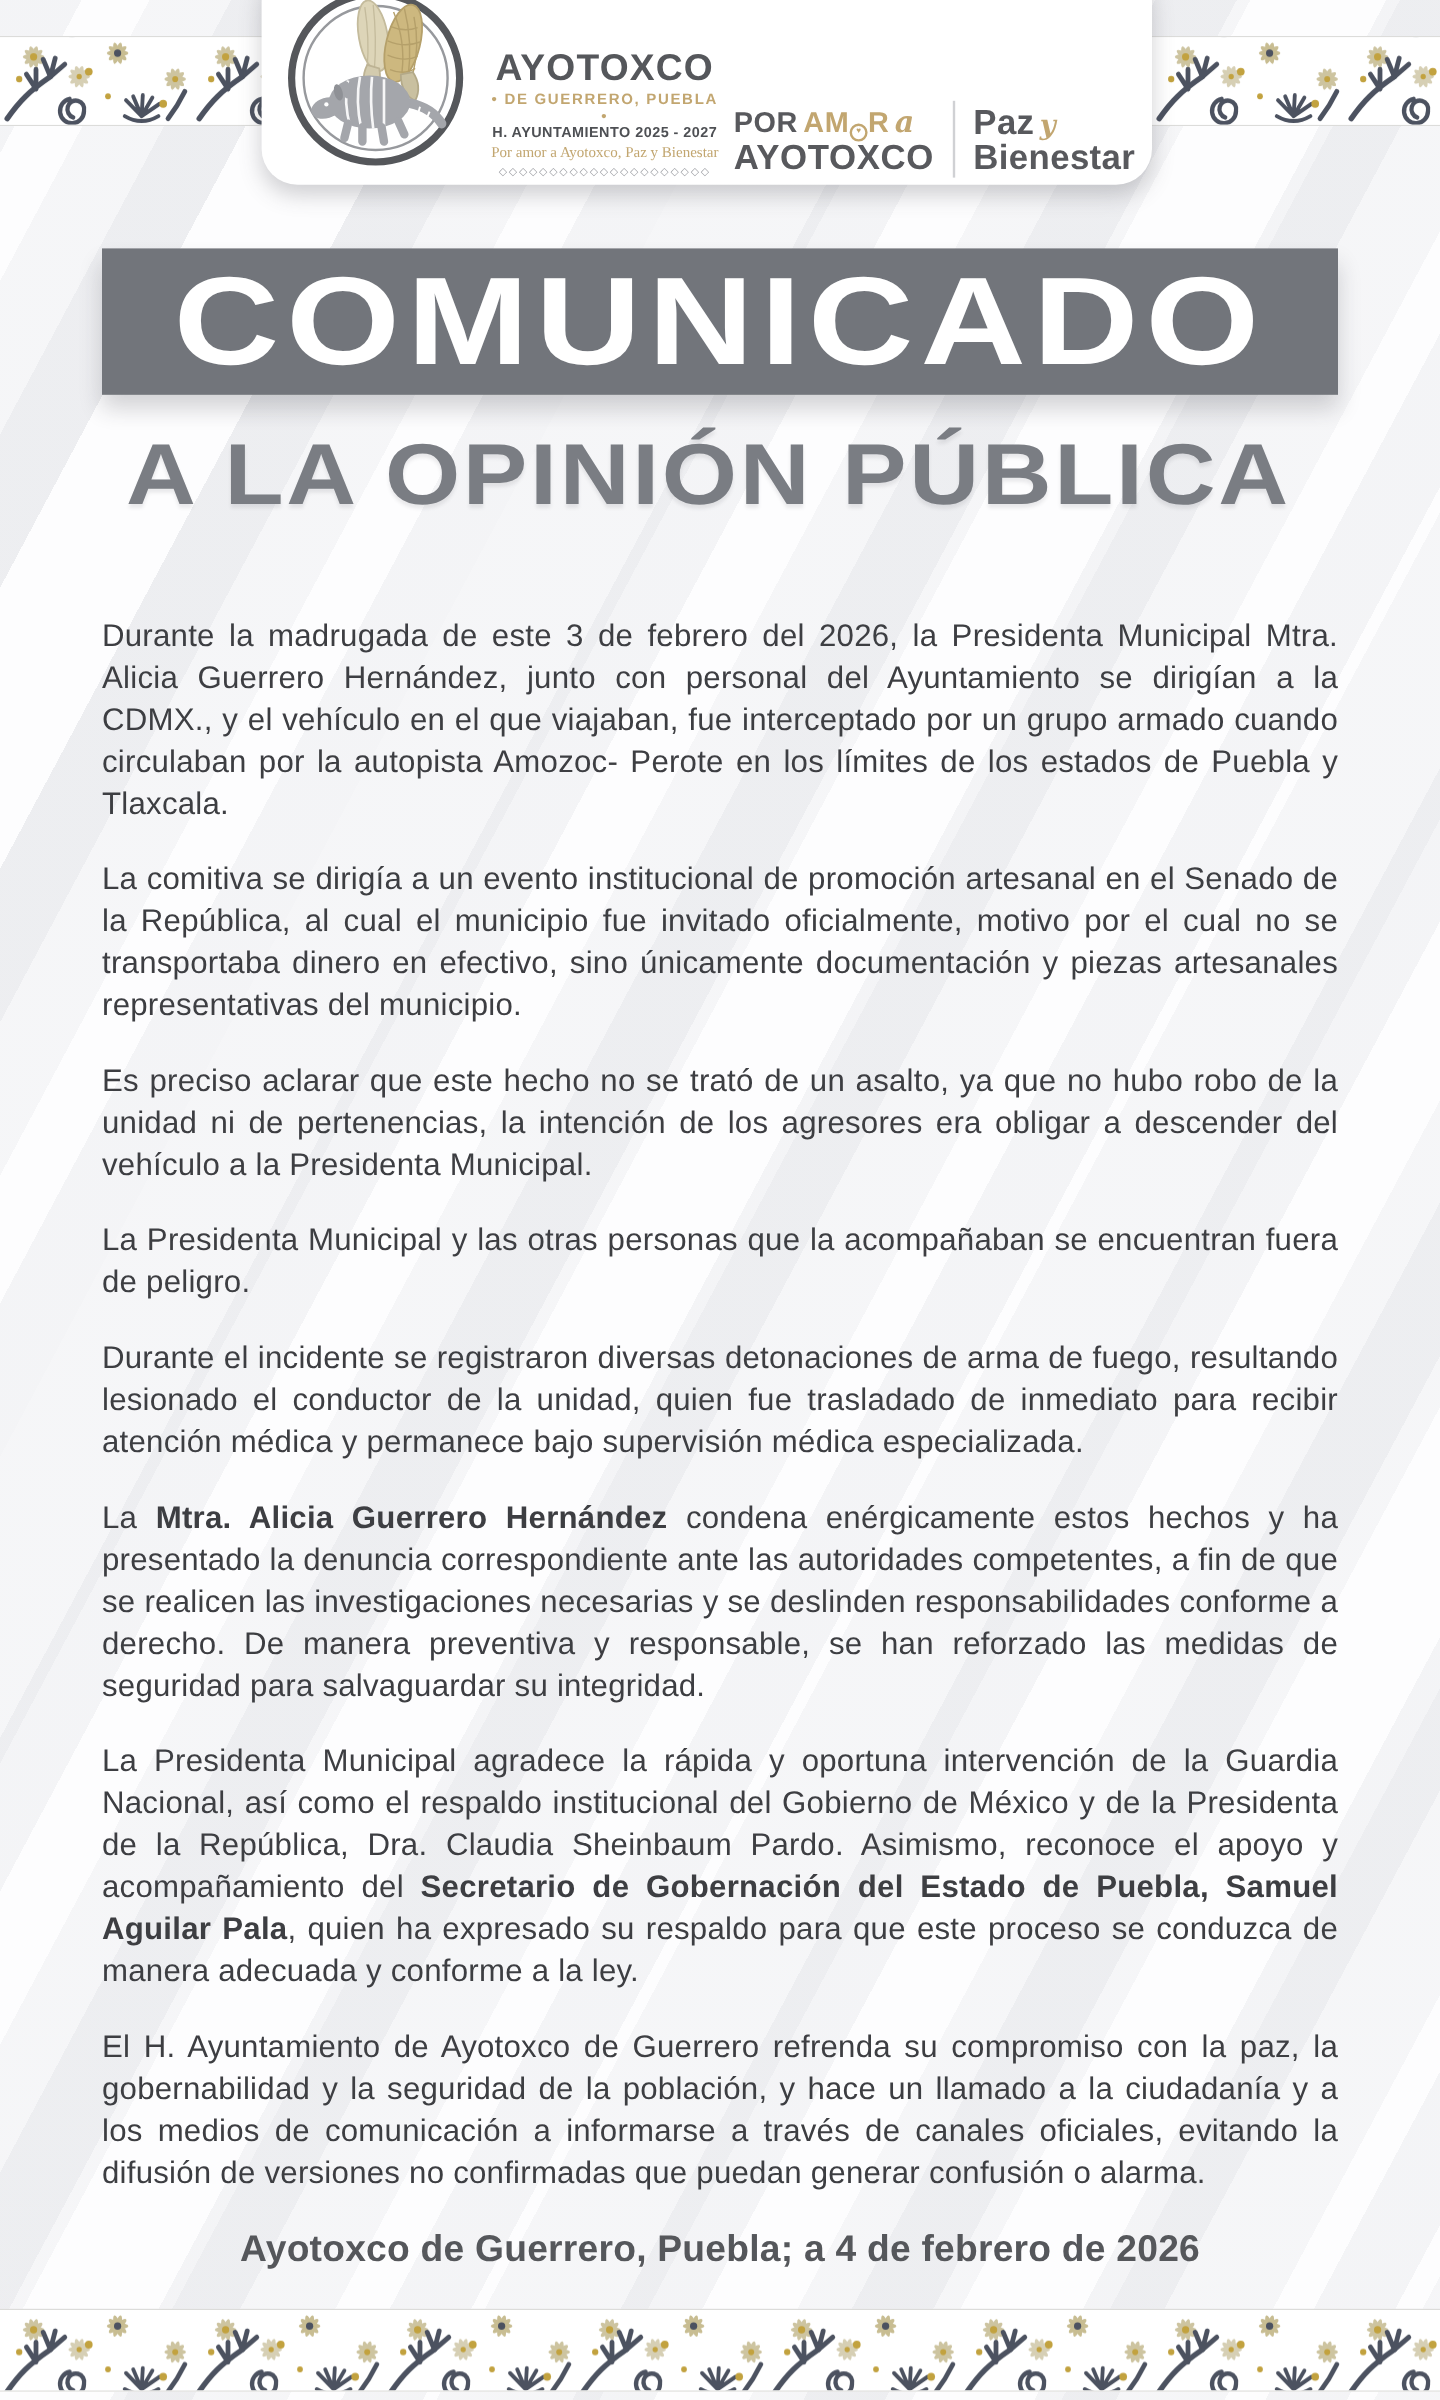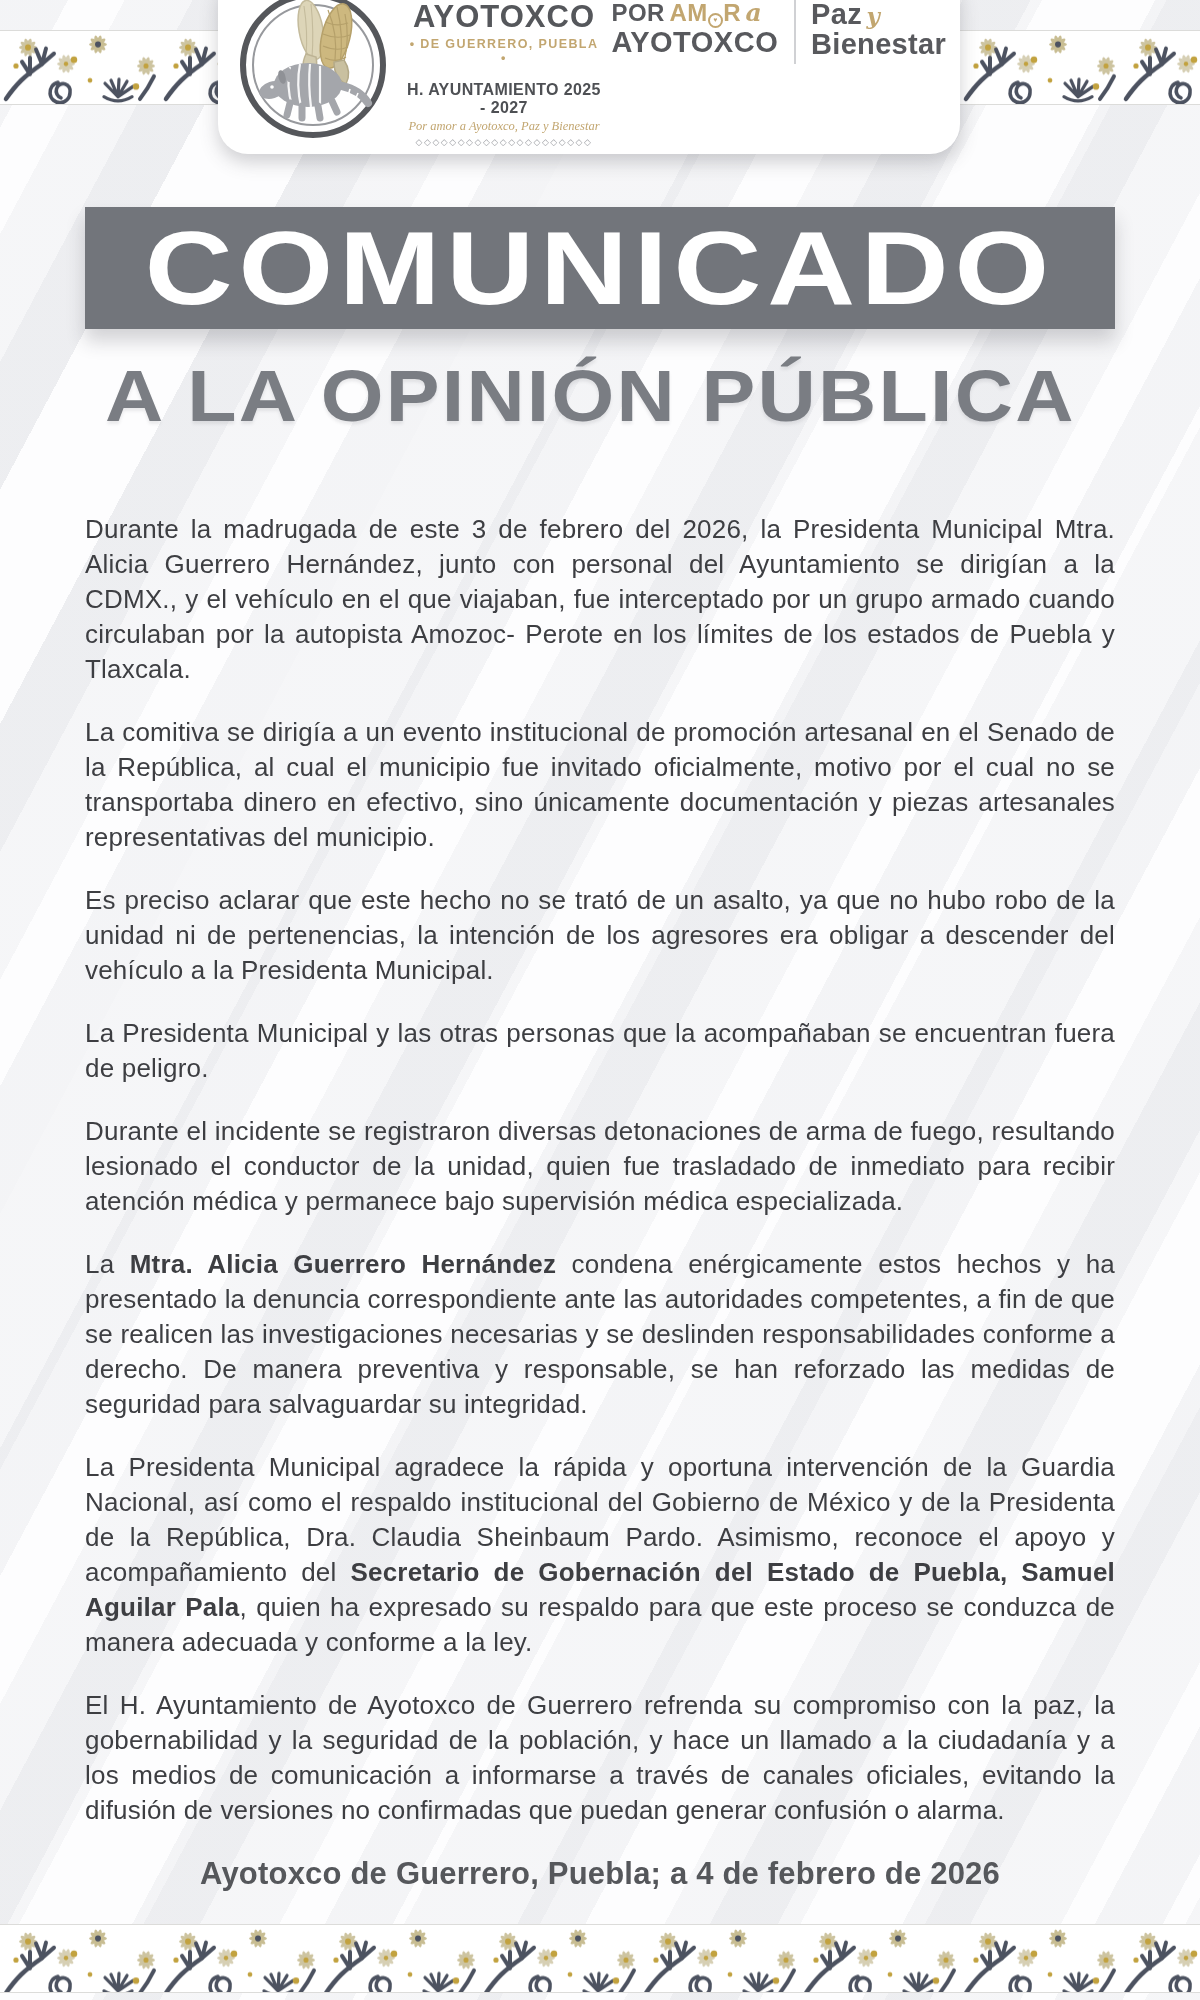--- a/index.html
+++ b/index.html
@@ -31,27 +31,27 @@
     left:218px;top:-28px;
     width:742px;height:182px;
     background:#ffffff;
     border-radius:30px;
     box-shadow:0 8px 18px rgba(70,72,80,0.25);
     z-index:3;
   }
   .emblem{position:absolute;left:20px;top:18px;width:150px;height:150px;}
   .card-content{
     position:absolute;left:188px;right:14px;top:28px;bottom:6px;
-    display:flex;align-items:flex-start;justify-content:space-between;
+    display:flex;align-items:flex-end;justify-content:space-between;
   }
   .emblem-block{text-align:center;line-height:1.12;width:196px;}
   .emblem-name{font-size:31px;font-weight:800;color:#55575b;letter-spacing:1px;}
   .emblem-sub{font-size:12.5px;color:var(--gold,#c2a670);letter-spacing:1.4px;margin-top:2px;font-weight:700;}
-  .emblem-admin{font-size:16px;font-weight:700;color:#4e5054;margin-top:16px;letter-spacing:0.4px;}
-  .emblem-motto{font-family:"Liberation Serif",serif;font-style:italic;font-size:12.5px;color:var(--gold,#c2a670);margin-top:2px;}
+  .emblem-admin{font-size:12px;font-weight:700;color:#4e5054;margin-top:0;letter-spacing:0.4px;}
+  .emblem-motto{font-family:"Liberation Serif",serif;font-size:12.5px;color:var(--gold,#c2a670);margin-top:2px;}
   .emblem-orn{font-size:9px;color:#9b9da2;letter-spacing:1.5px;margin-top:4px;white-space:nowrap;}
 
   .slogan-left{line-height:1.02;white-space:nowrap;}
   .w-por{font-size:24px;font-weight:800;color:#58595d;letter-spacing:0.5px;}
   .w-amor{font-size:24px;font-weight:800;color:var(--gold,#c2a670);letter-spacing:0.5px;}
   .o-heart{
     display:inline-flex;align-items:center;justify-content:center;
     width:0.72em;height:0.72em;border:0.15em solid var(--gold,#c2a670);
     border-radius:50%;vertical-align:-0.06em;
   }

